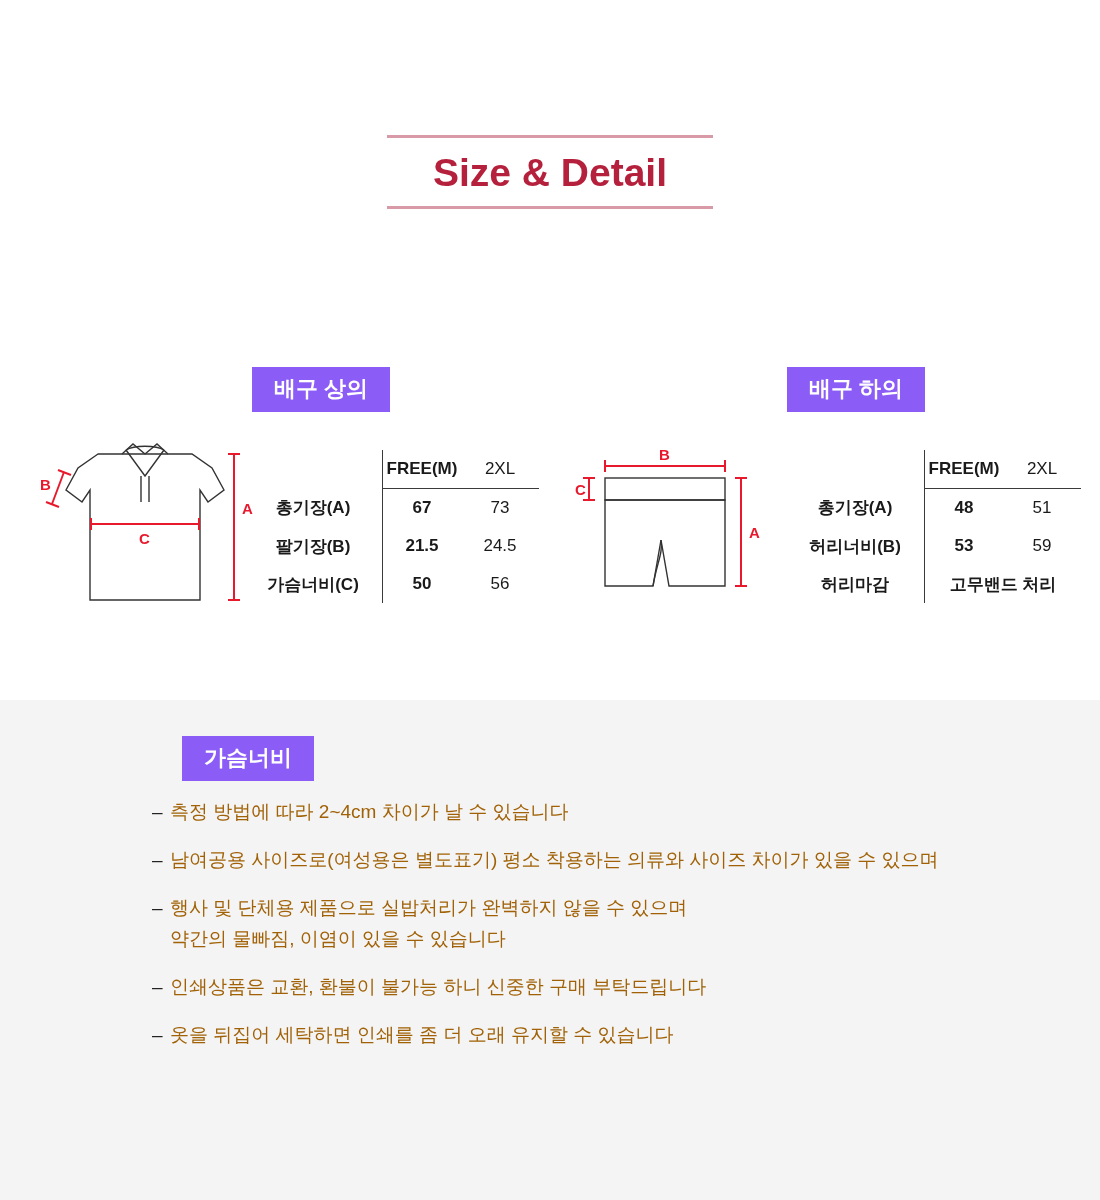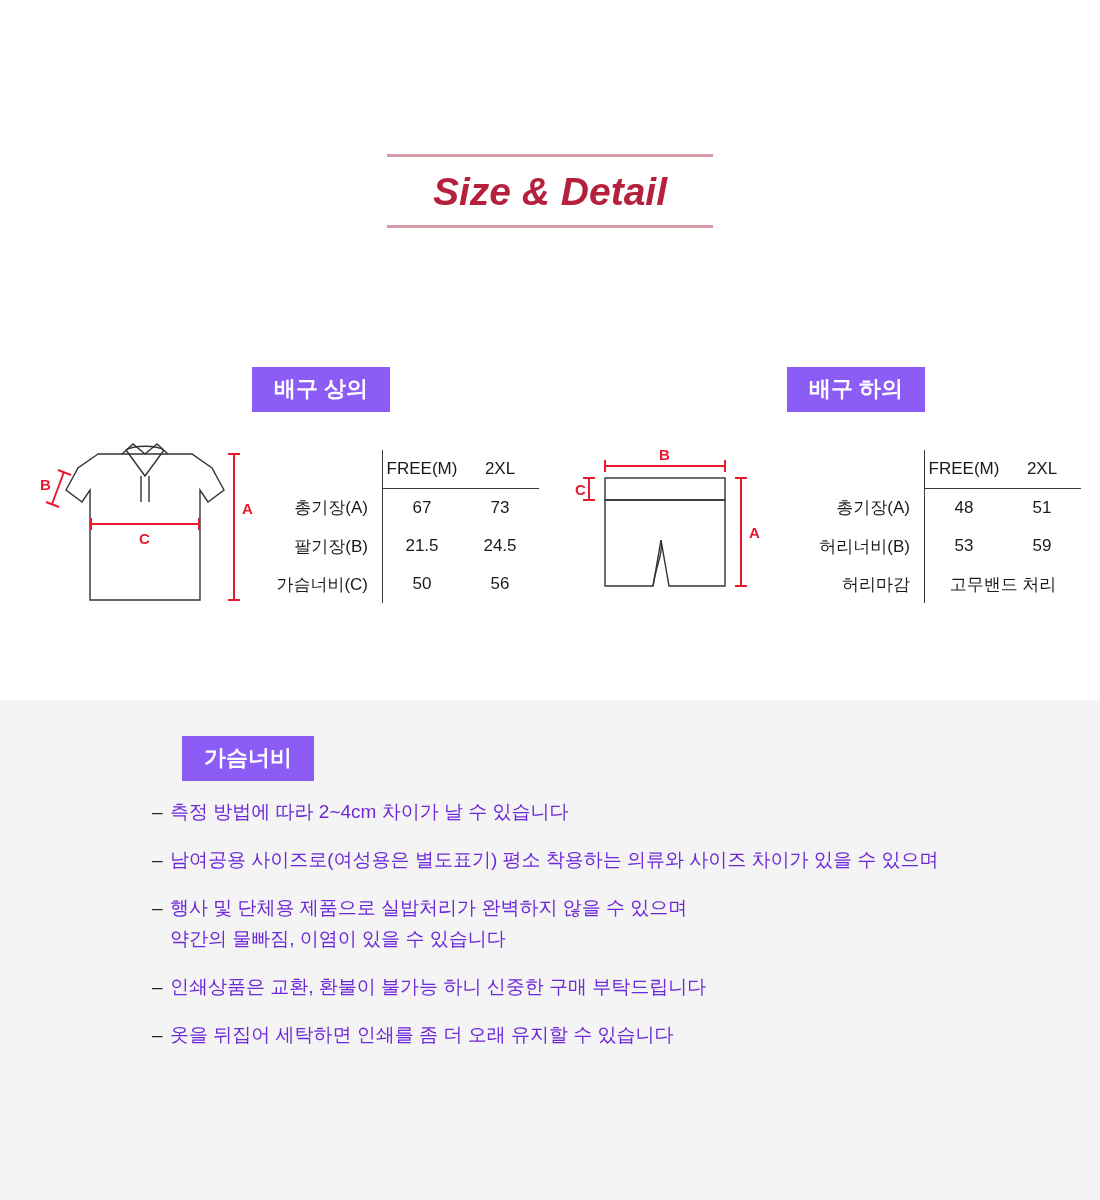--- a/index.html
+++ b/index.html
@@ -12,26 +12,25 @@
     background: #ffffff;
     font-family: "Liberation Sans", sans-serif;
     color: #222222;
     overflow: hidden;
     position: relative;
   }
 
   
   .title-wrap {
     position: absolute;
-    top: 154px;
+    top: 135px;
     left: 0;
     width: 1100px;
     display: flex;
     justify-content: center;
-    font-style: italic;
   }
   .title-box {
     position: relative;
     padding: 14px 46px 12px 46px;
   }
   .title-box:before,
   .title-box:after {
     content: "";
     position: absolute;
     left: 0;
@@ -103,30 +102,31 @@
   table.size-table td {
     padding: 0;
     height: 38px;
     text-align: center;
     font-weight: normal;
     color: #1a1a1a;
     white-space: nowrap;
   }
   table.size-table th.corner { border: none; }
   table.size-table .rowhead {
-    text-align: right;
     padding-right: 14px;
     min-width: 110px;
+    font-weight: bold;
   }
   table.size-table .colh {
     font-size: 16px;
     border-bottom: 1px solid #3a3a3a;
   }
   table.size-table .divider {
     border-left: 1px solid #3a3a3a;
+    font-weight: bold;
   }
   table.size-table .val {
     min-width: 78px;
     font-size: 17px;
   }
 
   
   #notice {
     position: absolute;
     top: 700px;
@@ -154,21 +154,21 @@
   .notice-dash {
     width: 18px;
     flex: 0 0 18px;
     font-size: 19px;
     line-height: 31px;
     color: #222;
   }
   .notice-text {
     font-size: 19px;
     line-height: 31px;
-    color: #6d28d9;
+    color: #a16207;
   }
 
   .fig-svg { display: block; }
 </style>
 </head>
 <body>
 
 <div class="title-wrap">
   <div class="title-box">
     <div class="title-text">Size &amp; Detail</div>

